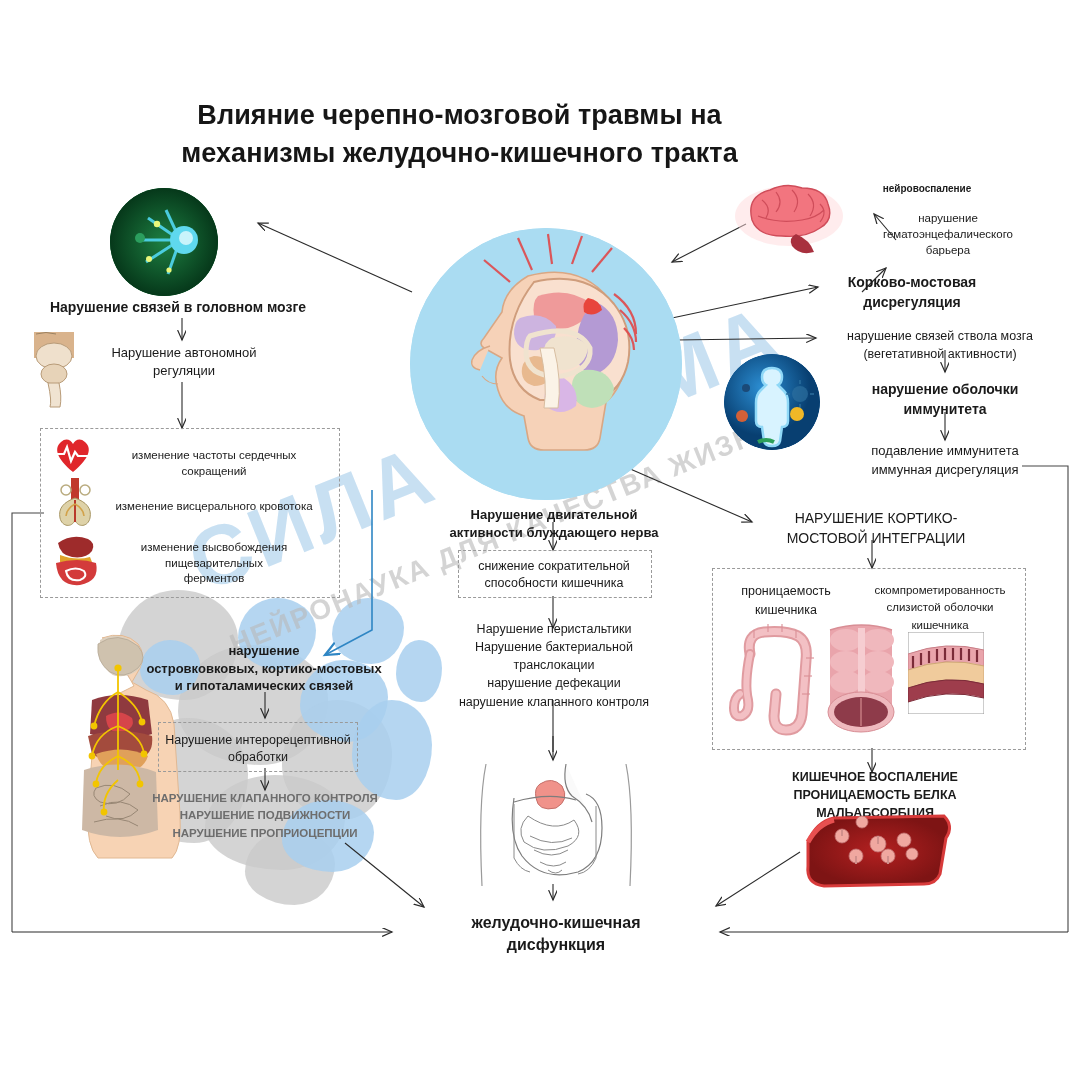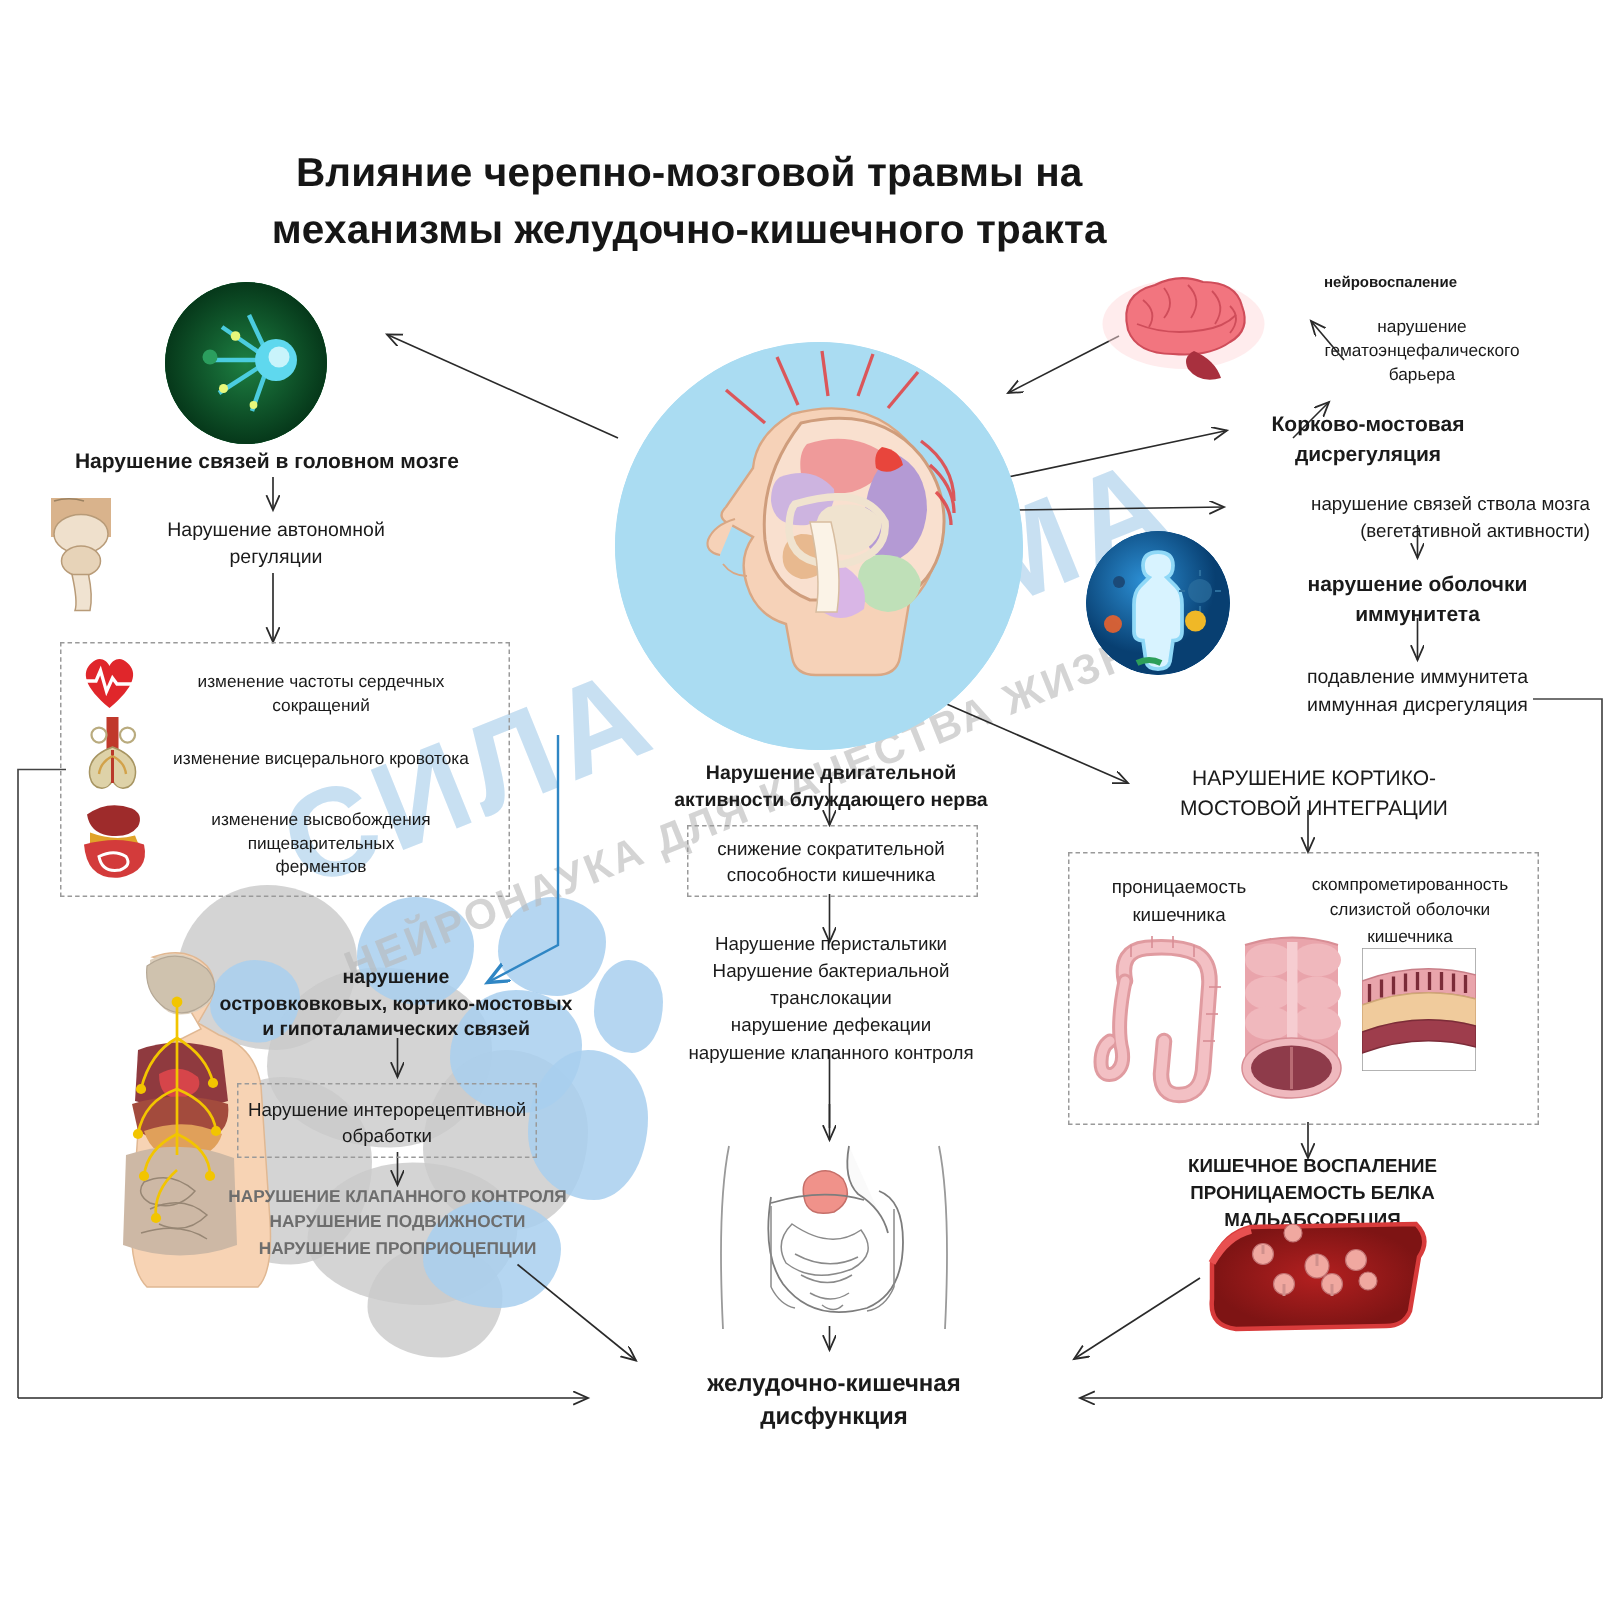--- a/index.html
+++ b/index.html
@@ -390,21 +390,21 @@
     <span>нарушение</span><br>
     <span>гематоэнцефалического</span><br>
     <span>барьера</span>
   </div>
 
   <div class="txt t14 bold" style="left:812px;top:272px;width:200px;line-height:1.45;">
     <span>Корково-мостовая</span><br>
     <span>дисрегуляция</span>
   </div>
 
-  <div class="txt t12" style="left:820px;top:328px;width:240px;line-height:1.4;text-align:right;">
+  <div class="txt t12" style="left:820px;top:328px;width:240px;line-height:1.4;">
     <span>нарушение связей ствола мозга</span><br>
     <span>(вегетативной активности)</span>
   </div>
 
   <div class="circle-img" style="left:724px;top:354px;width:96px;height:96px;">
     <svg viewBox="0 0 96 96" width="96" height="96">
       <circle cx="48" cy="48" r="48" fill="#0f5e9e"></circle>
       <circle cx="48" cy="48" r="48" fill="url(#ig)"></circle>
       <defs>
           <radialGradient id="ig" cx=".4" cy=".35">

